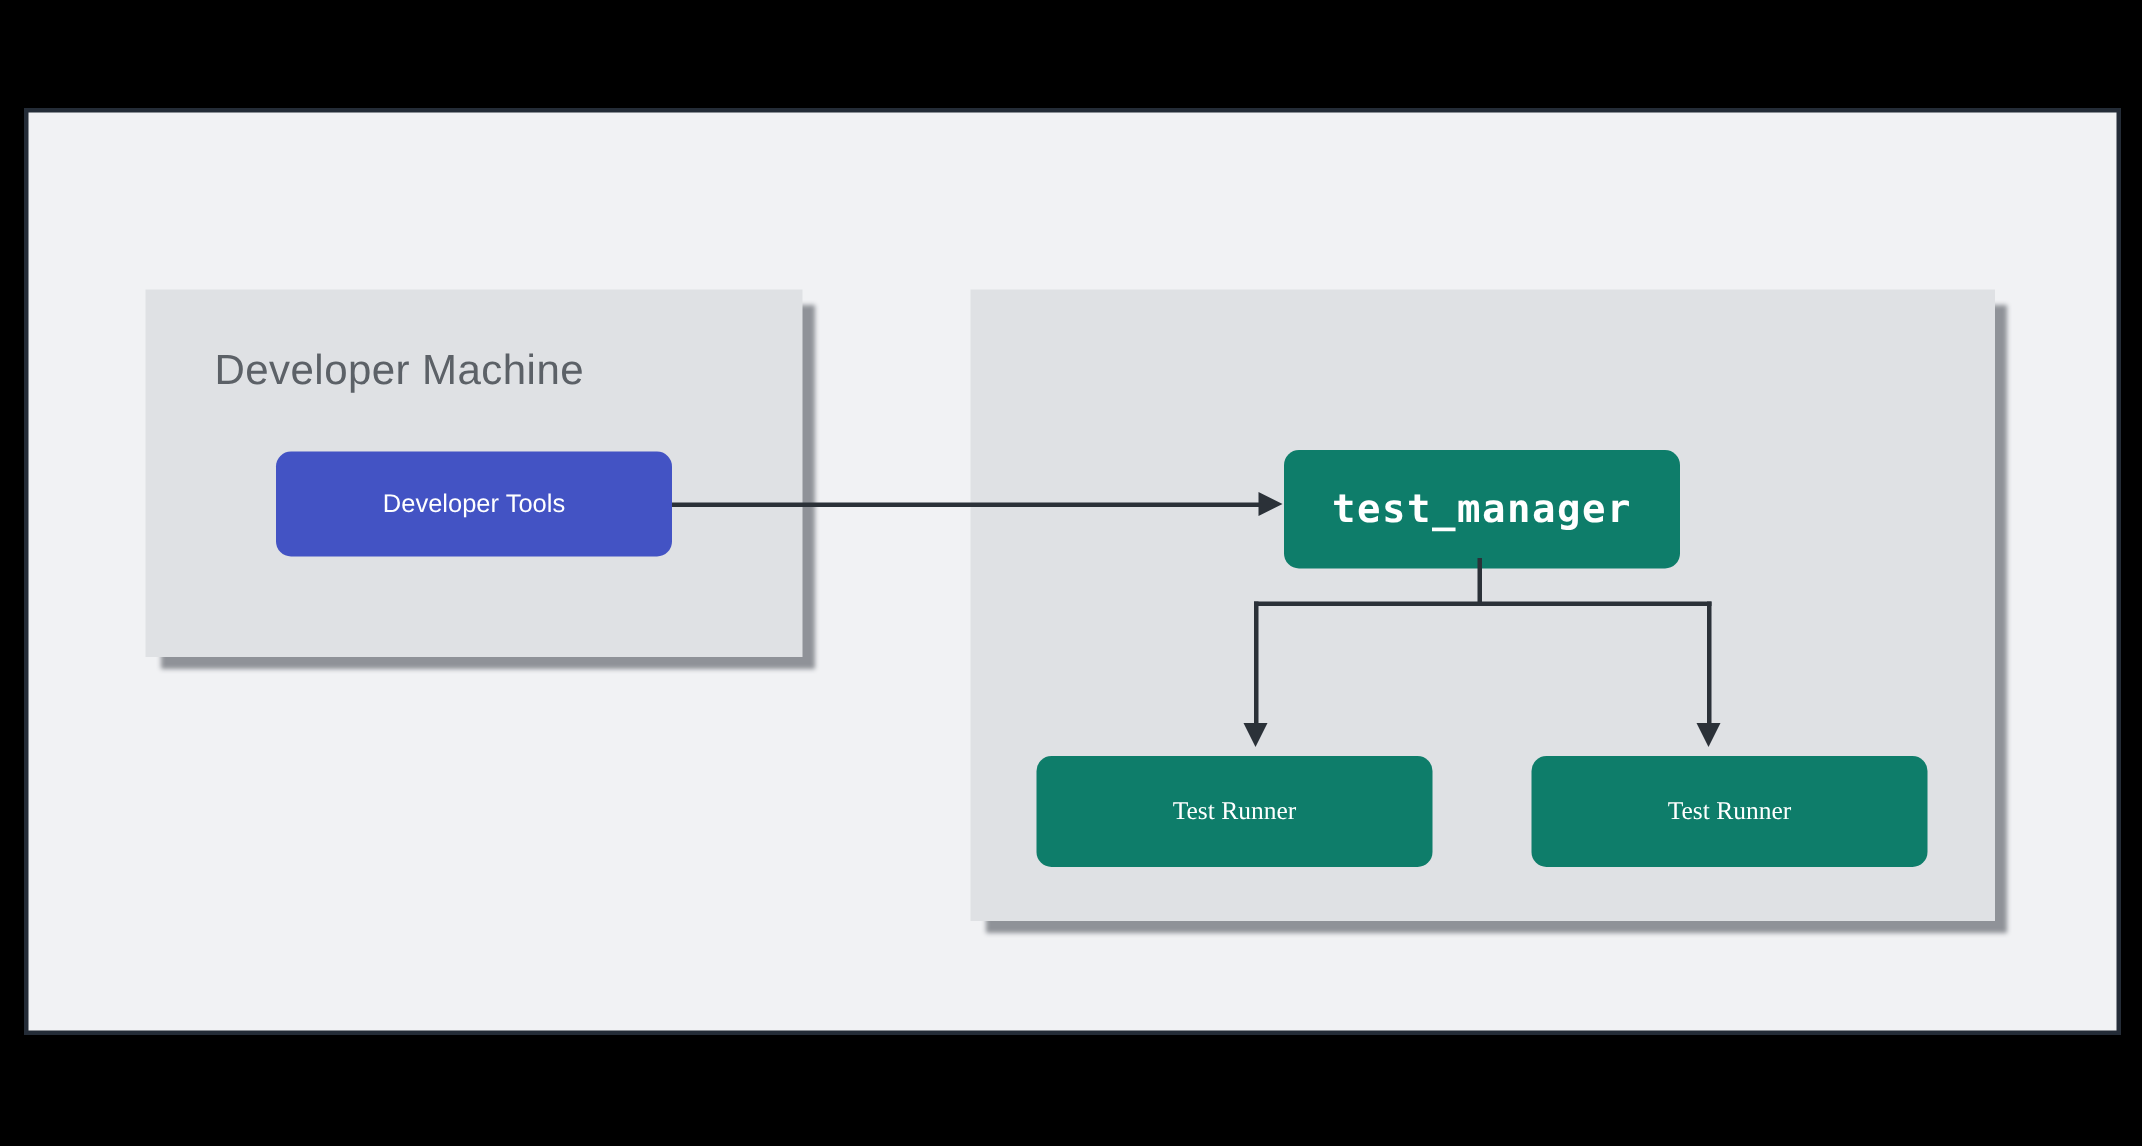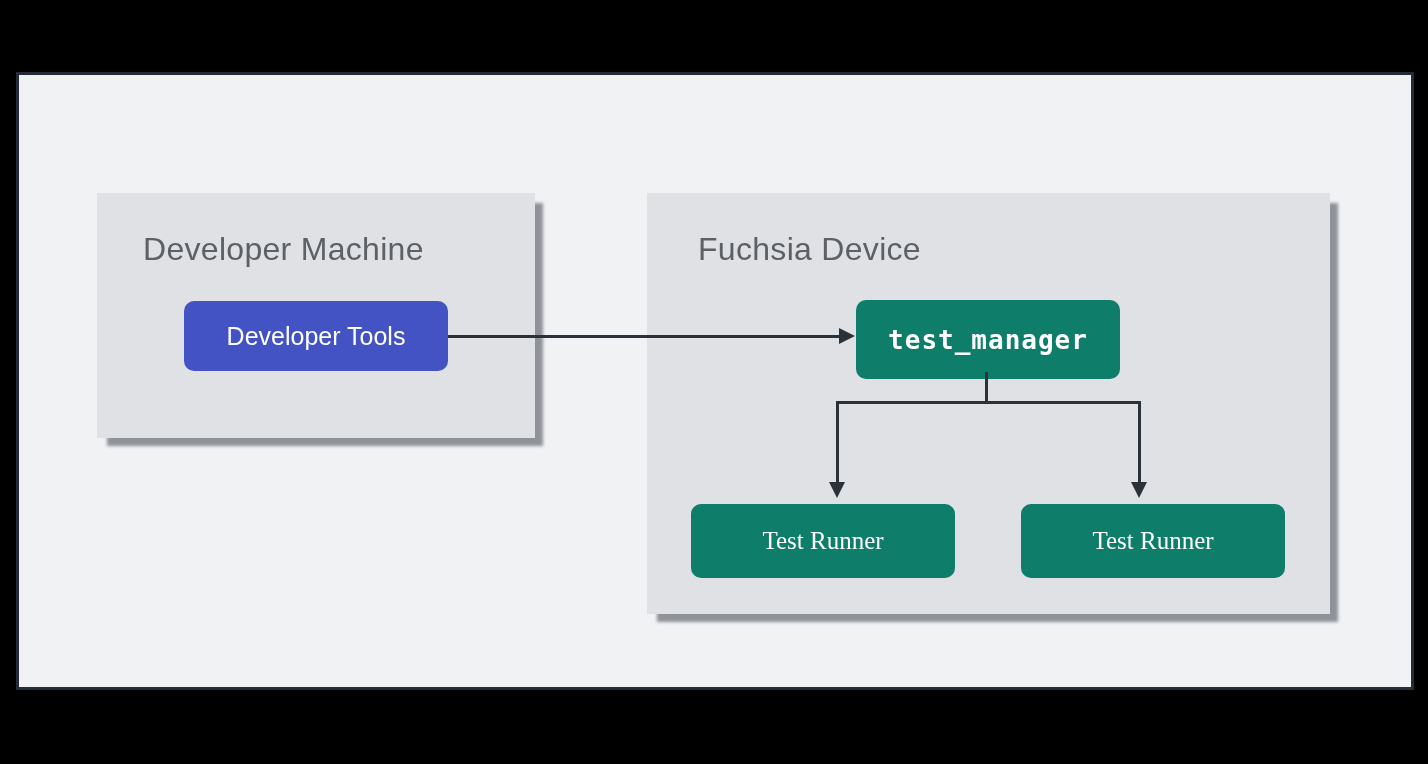--- a/index.html
+++ b/index.html
@@ -32,35 +32,35 @@
   }
   .panel{
     position:absolute;
     background:var(--panel-bg);
     box-shadow:9px 9px 3px -1px var(--panel-shadow);
   }
   .panel-dev{ left:78px; top:118px; width:438px; height:245px; }
   .panel-fuchsia{ left:628px; top:118px; width:683px; height:421px; }
   .panel-title{
     position:absolute;
-    font-size:32px;
+    font-size:28px;
     letter-spacing:0.3px;
     color:var(--title-text);
     white-space:nowrap;
   }
   .title-dev{ left:124px; top:156px; }
   .title-fuchsia{ left:679px; top:156px; }
   .node{
     position:absolute;
     border-radius:10px;
     display:flex;
     align-items:center;
     justify-content:center;
     color:var(--node-text);
-    font-size:25px;
+    font-size:17px;
     white-space:nowrap;
   }
   .node-blue{ background:var(--node-blue); }
   .node-green{ background:var(--node-green);font-family:Liberation Serif, serif; }
   .node-devtools{ left:165px; top:226px; width:264px; height:70px; }
   .node-testmanager{
     left:837px; top:225px; width:264px; height:79px;
     font-family:"DejaVu Sans Mono","Liberation Mono",monospace;
     font-size:26px; letter-spacing:1px; font-weight:bold;
   }
@@ -108,21 +108,20 @@
 
 <div class="frame">
 
   <div class="panel panel-dev"></div>
   <div class="panel-title title-dev">Developer Machine</div>
   <div class="node node-blue node-devtools">
     <span>Developer Tools</span>
   </div>
 
   <div class="panel panel-fuchsia"></div>
-  <div class="panel-title title-fuchsia">Fuchsia Device</div>
   <div class="node node-green node-testmanager">
     <span>test_manager</span>
   </div>
   <div class="node node-green node-runner-left">
     <span>Test Runner</span>
   </div>
   <div class="node node-green node-runner-right">
     <span>Test Runner</span>
   </div>
 

